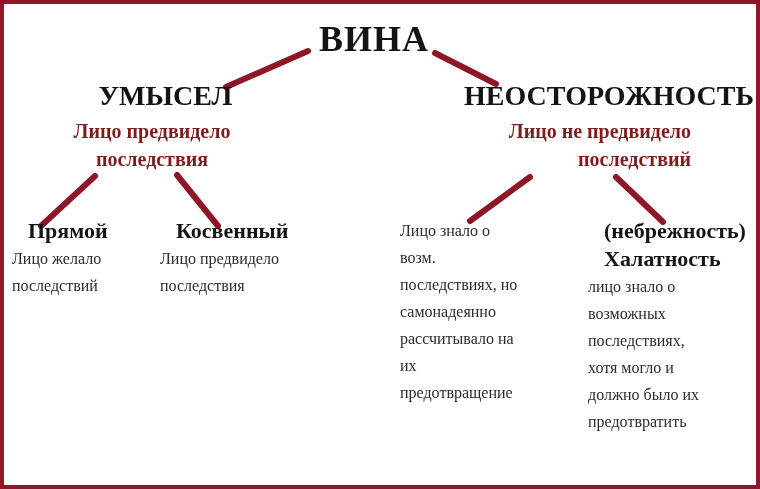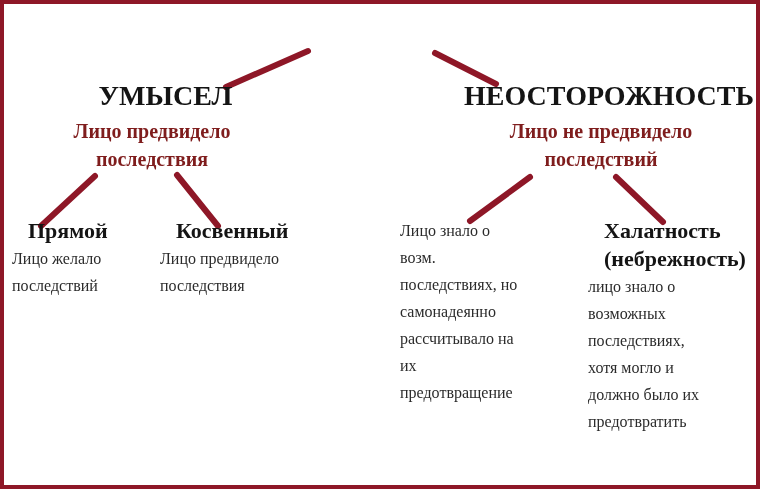--- a/index.html
+++ b/index.html
@@ -36,21 +36,21 @@
     font-size: 28px; font-weight: bold; color: #141414;
     line-height: 32px;
   }
   .branch-umysel  { top: 76px; left: 69px;  width: 185px; }
   .branch-neost   { top: 76px; left: 450px; width: 310px; }
   .branch-subtitle {
     font-size: 20px; font-weight: bold; color: #7f1d1d;
     line-height: 28px; white-space: pre-line;
   }
   .sub-umysel { top: 113px; left: 28px;  width: 240px; }
-  .sub-neost  { top: 113px; left: 477px; width: 240px; }
+  .sub-neost  { top: 113px; left: 447px; width: 240px; text-align: right; }
   .leaf {
     top: 213px;
     font-size: 20px;
   }
   .leaf-1 { left: 8px;   width: 146px; }
   .leaf-2 { left: 156px; width: 165px; }
   .leaf-3 { left: 396px; width: 182px; }
   .leaf-4 { left: 584px; width: 172px; }
   .leaf-heading {
     font-size: 22px; font-weight: bold; color: #141414;
@@ -68,20 +68,21 @@
 
   <svg id="connectors" viewBox="0 0 760 489" xmlns="http://www.w3.org/2000/svg">
     <line x1="304" y1="47" x2="222" y2="83" stroke="#8e1727" stroke-width="6" stroke-linecap="round"></line>
     <line x1="431" y1="49" x2="492" y2="80" stroke="#8e1727" stroke-width="6" stroke-linecap="round"></line>
     <line x1="91" y1="172" x2="37" y2="222" stroke="#8e1727" stroke-width="6" stroke-linecap="round"></line>
     <line x1="173" y1="171" x2="214" y2="222" stroke="#8e1727" stroke-width="6" stroke-linecap="round"></line>
     <line x1="526" y1="173" x2="466" y2="217" stroke="#8e1727" stroke-width="6" stroke-linecap="round"></line>
     <line x1="612" y1="173" x2="659" y2="218" stroke="#8e1727" stroke-width="6" stroke-linecap="round"></line>
   </svg>
 
+  <div class="abs center root-title">ВИНА</div>
 
   <div class="abs center branch-title branch-umysel">УМЫСЕЛ</div>
 
   <div class="abs center branch-subtitle sub-umysel">Лицо предвидело
 последствия</div>
 
   <div class="abs center branch-title branch-neost">НЕОСТОРОЖНОСТЬ</div>
 
   <div class="abs center branch-subtitle sub-neost">Лицо не предвидело
 последствий</div>
@@ -102,22 +103,22 @@
     <div class="leaf-body">Лицо знало о
 возм.
 последствиях, но
 самонадеянно
 рассчитывало на
 их
 предотвращение</div>
   </div>
 
   <div class="abs leaf leaf-4">
+    <div class="leaf-heading">(небрежность)</div>
     <div class="leaf-heading">Халатность</div>
-    <div class="leaf-heading">(небрежность)</div>
     <div class="leaf-body">лицо знало о
 возможных
 последствиях,
 хотя могло и
 должно было их
 предотвратить</div>
   </div>
 
 </div>
 

